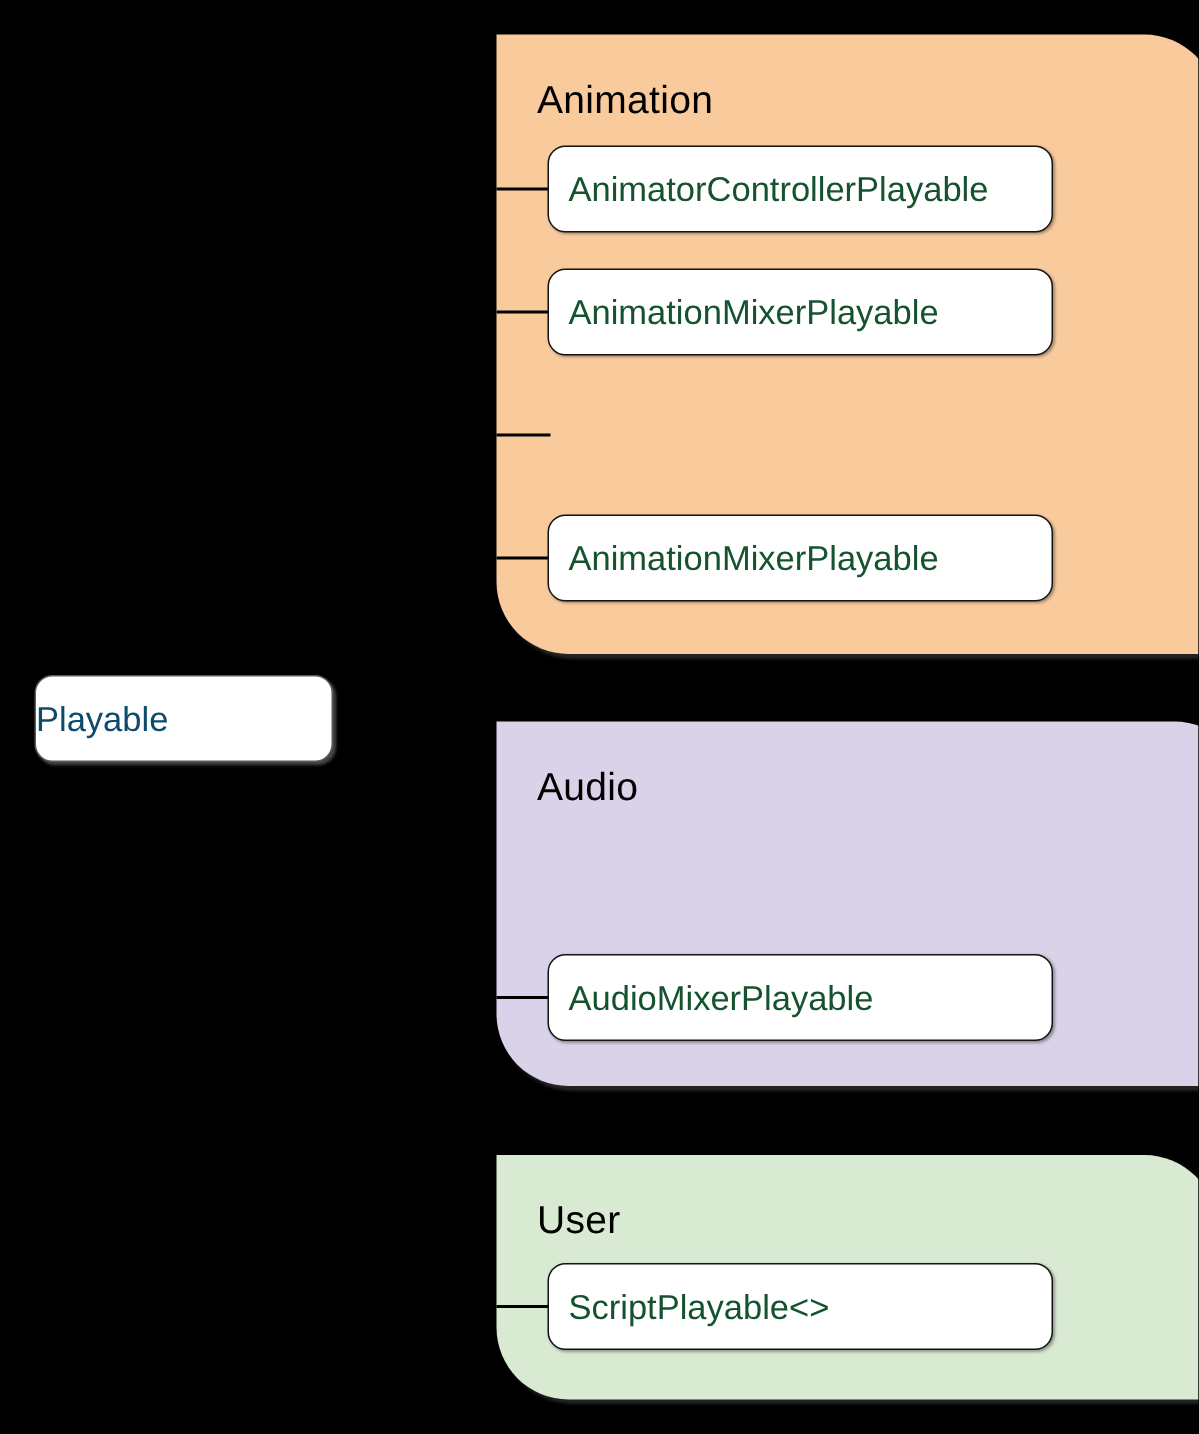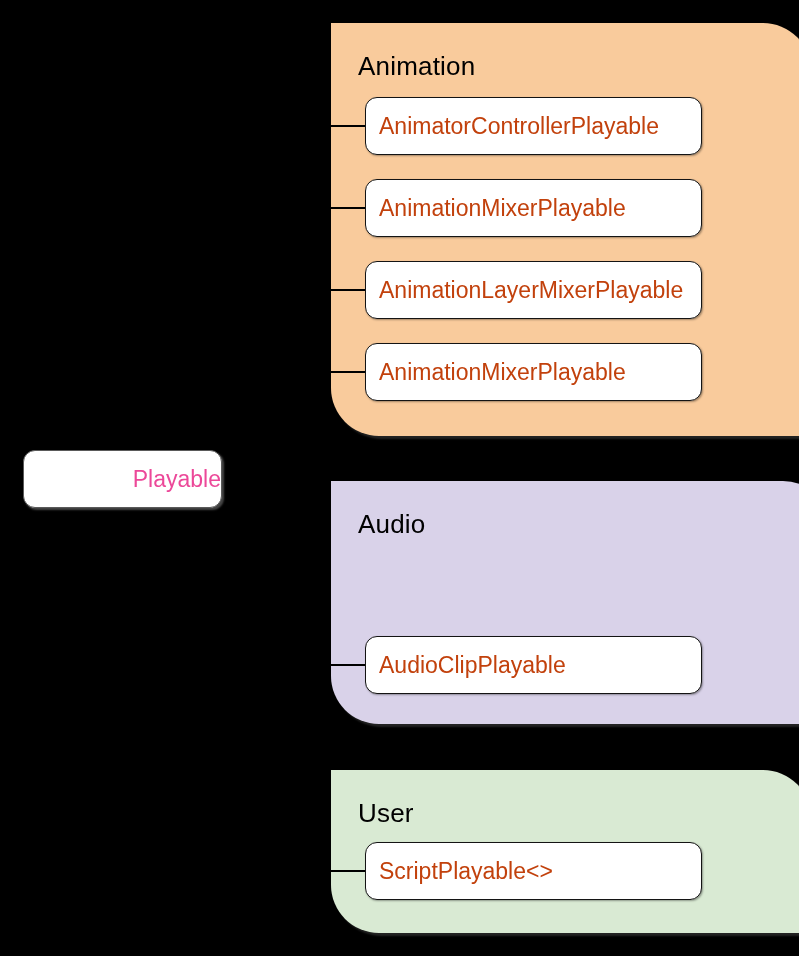--- a/index.html
+++ b/index.html
@@ -22,23 +22,23 @@
     left: 23px;
     top: 450px;
     width: 199px;
     height: 58px;
     background: #ffffff;
     border: 1px solid #5a5a5a;
     border-radius: 12px;
     box-shadow: 2px 2px 2px rgba(125,125,125,0.55);
     display: flex;
     align-items: center;
-    justify-content: flex-end;
+    justify-content: flex-start;
     font-size: 23px;
-    color: #ec4899;
+    color: #0c4a6e;
     box-sizing: border-box;
   }
 
   
   .group {
     position: absolute;
     left: 331px;
     width: 480px;
     border-radius: 0 48px 0 48px;   
     box-shadow: 3px 3px 2px rgba(100,100,100,0.35);
@@ -81,21 +81,21 @@
     height: 58px;
     background: #ffffff;
     border: 1.5px solid #141414;
     border-radius: 12px;
     box-shadow: 1px 1px 2px rgba(0,0,0,0.35);
     display: flex;
     align-items: center;
     padding-left: 13px;
     box-sizing: border-box;
     font-size: 23px;
-    color: #c2410c;
+    color: #14532d;
     white-space: nowrap;
   }
 </style>
 </head>
 <body>
 
 <div class="canvas">
 
   <div class="root-node">
     <span>Playable</span>
@@ -113,41 +113,38 @@
 
     <div class="row" style="top:156px">
       <span class="stub"></span>
       <div class="child-node">
         <span>AnimationMixerPlayable</span>
       </div>
     </div>
 
     <div class="row" style="top:238px">
       <span class="stub"></span>
-      <div class="child-node">
-        <span>AnimationLayerMixerPlayable</span>
-      </div>
     </div>
 
     <div class="row" style="top:320px">
       <span class="stub"></span>
       <div class="child-node">
         <span>AnimationMixerPlayable</span>
       </div>
     </div>
   </section>
 
   <section class="group" id="group-audio" style="background: rgb(217, 210, 233); padding-left: 20px;">
     <h2 class="group-title">Audio</h2>
 
 
     <div class="row" style="top:155px">
       <span class="stub"></span>
       <div class="child-node">
-        <span>AudioClipPlayable</span>
+        <span>AudioMixerPlayable</span>
       </div>
     </div>
   </section>
 
   <section class="group" id="group-user" style="background: rgb(217, 234, 211);">
     <h2 class="group-title">User</h2>
 
     <div class="row" style="top:72px">
       <span class="stub"></span>
       <div class="child-node">

